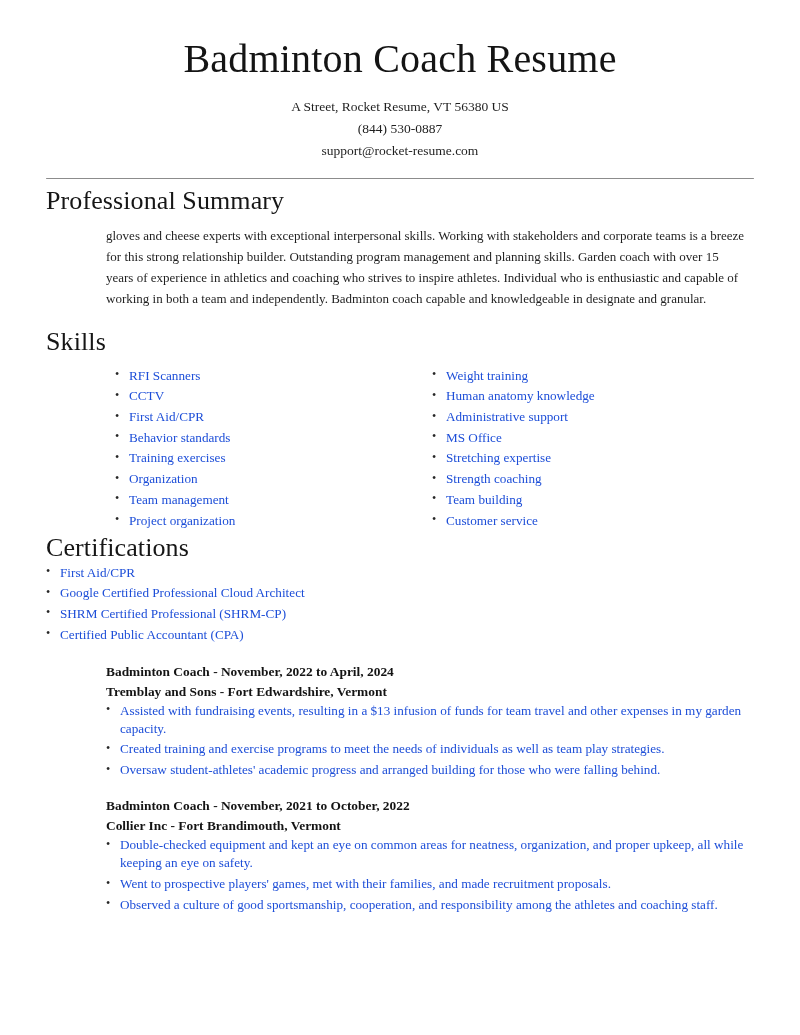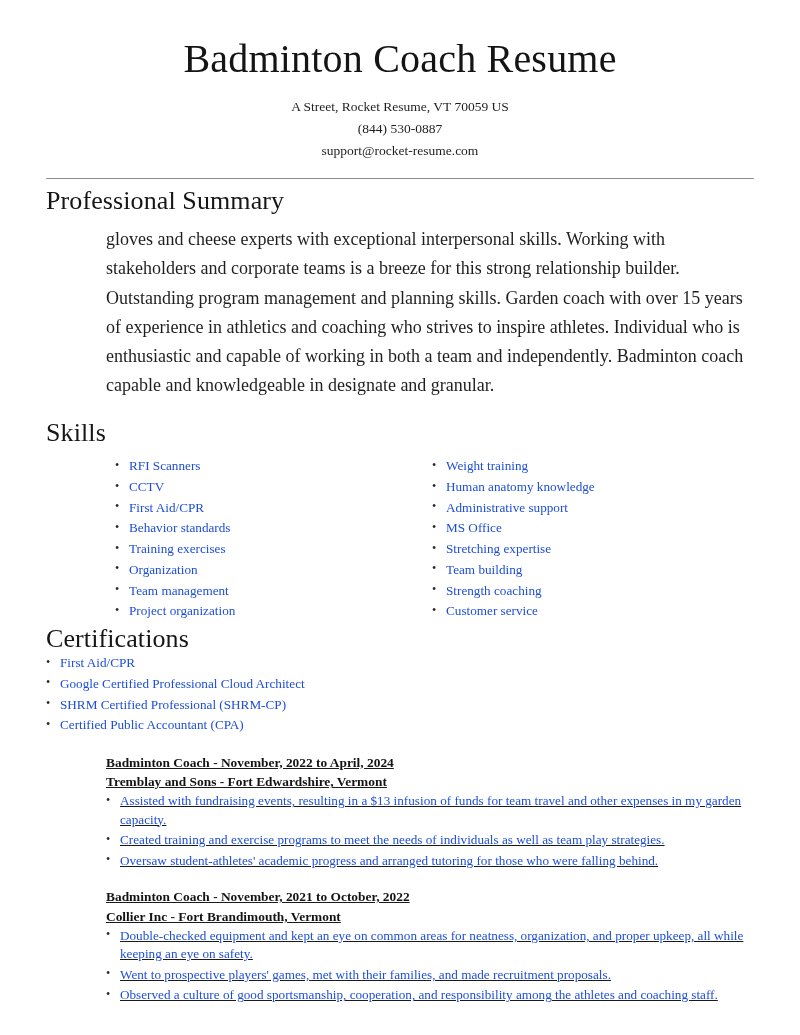--- a/index.html
+++ b/index.html
@@ -68,21 +68,21 @@
   }
 
   .section-summary { margin-top: 6px; }
   .section-skills { margin-top: 17px; }
   .section-certifications { }
   .section-work { margin-top: 18px; }
 
   .summary-body {
     margin-left: 60px;
     margin-top: 9px;
-    font-size: 18px;
+    font-size: 13px;
     line-height: 1.62;
     color: #1f1f1f;
     max-width: 640px;
     text-align: left;
   }
 
   
   ul.bullets {
     list-style: none;
     margin: 0;
@@ -117,21 +117,21 @@
   .skills-col { width: 317px; }
 
   .cert-list {
     margin-top: 9px;
     margin-left: 69px;
   }
 
   
   .jobs { margin-top: 9px; }
 
-  .job { margin-left: 60px; margin-bottom: 17px; text-decoration: underline; }
+  .job { margin-left: 60px; margin-bottom: 17px; }
   .job:last-child { margin-bottom: 0; }
 
   .job-line {
     font-size: 13.4px;
     font-weight: 700;
     line-height: 1.48;
     color: #141414;
   }
 
   .job-bullets {
@@ -145,21 +145,21 @@
   }
 </style>
 </head>
 <body>
 
 <div class="page">
 
   <div class="resume-header">
     <h1 class="resume-title">Badminton Coach Resume</h1>
     <div class="contact-block">
-      <span class="contact-line">A Street, Rocket Resume, VT 70059 US</span>
+      <span class="contact-line">A Street, Rocket Resume, VT 56380 US</span>
       <span class="contact-line">(844) 530-0887</span>
       <span class="contact-line">support@rocket-resume.com</span>
     </div>
     <div class="header-rule"></div>
   </div>
 
   <div class="section section-summary">
     <h2 class="section-title">Professional Summary</h2>
     <p class="summary-body">gloves and cheese experts with exceptional interpersonal skills. Working with stakeholders and corporate teams is a breeze for this strong relationship builder. Outstanding program management and planning skills. Garden coach with over 15 years of experience in athletics and coaching who strives to inspire athletes. Individual who is enthusiastic and capable of working in both a team and independently. Badminton coach capable and knowledgeable in designate and granular.</p>
   </div>
@@ -176,22 +176,22 @@
           <li>Organization</li>
           <li>Team management</li>
           <li>Project organization</li>
         </ul>
       <ul class="bullets skills-col" id="skills-right">
           <li>Weight training</li>
           <li>Human anatomy knowledge</li>
           <li>Administrative support</li>
           <li>MS Office</li>
           <li>Stretching expertise</li>
+          <li>Strength coaching</li>
           <li>Team building</li>
-          <li>Strength coaching</li>
           <li>Customer service</li>
         </ul>
     </div>
   </div>
 
   <div class="section section-certifications">
     <h2 class="section-title">Certifications</h2>
     <ul class="bullets cert-list" id="cert-list">
         <li>First Aid/CPR</li>
         <li>Google Certified Professional Cloud Architect</li>
@@ -201,21 +201,21 @@
   </div>
 
   <div class="section section-work">
     <div class="jobs" id="jobs">
         <div class="job">
           <div class="job-line">Badminton Coach - November, 2022 to April, 2024</div>
           <div class="job-line">Tremblay and Sons - Fort Edwardshire, Vermont</div>
           <ul class="bullets job-bullets">
             <li>Assisted with fundraising events, resulting in a $13 infusion of funds for team travel and other expenses in my garden capacity.</li>
             <li>Created training and exercise programs to meet the needs of individuals as well as team play strategies.</li>
-            <li>Oversaw student-athletes' academic progress and arranged tutoring for those who were falling behind.</li>
+            <li>Oversaw student-athletes' academic progress and arranged building for those who were falling behind.</li>
           </ul>
         </div>
         <div class="job">
           <div class="job-line">Badminton Coach - November, 2021 to October, 2022</div>
           <div class="job-line">Collier Inc - Fort Brandimouth, Vermont</div>
           <ul class="bullets job-bullets">
             <li>Double-checked equipment and kept an eye on common areas for neatness, organization, and proper upkeep, all while keeping an eye on safety.</li>
             <li>Went to prospective players' games, met with their families, and made recruitment proposals.</li>
             <li>Observed a culture of good sportsmanship, cooperation, and responsibility among the athletes and coaching staff.</li>
           </ul>

